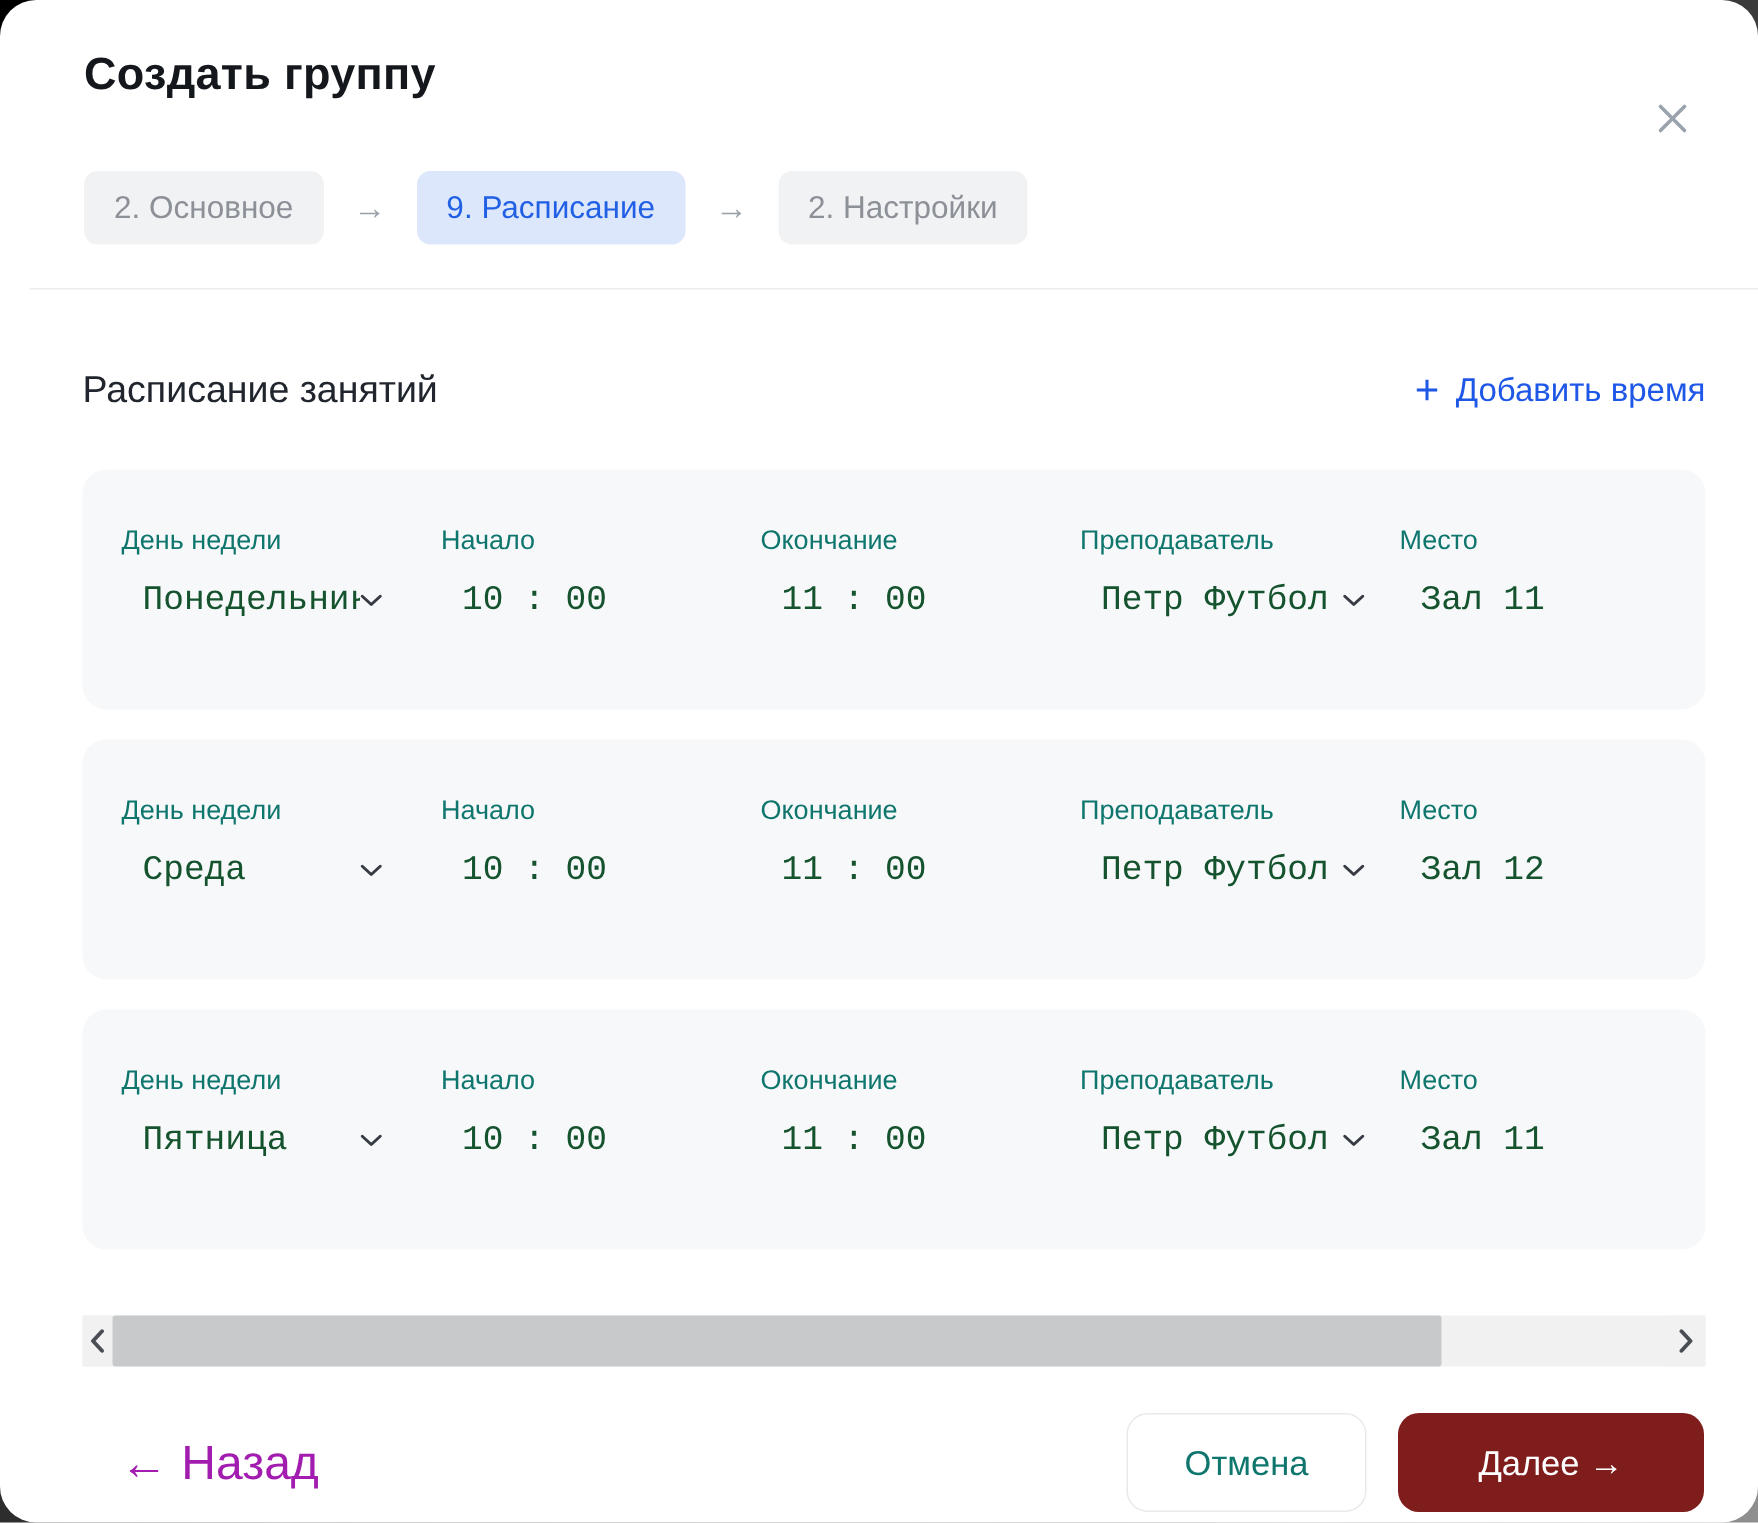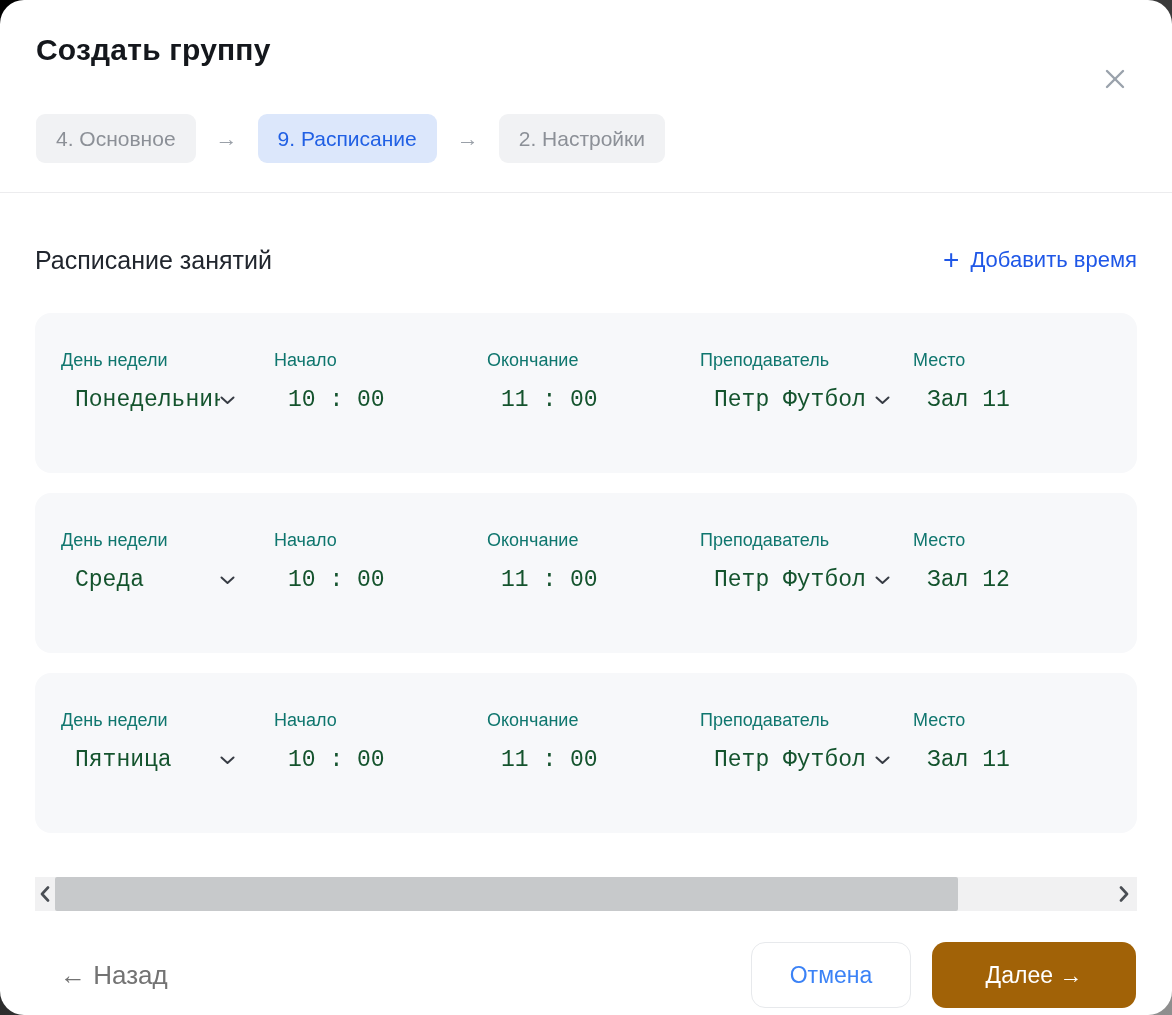--- a/index.html
+++ b/index.html
@@ -6,21 +6,21 @@
   html, body { width: 1172px; height: 1015px; overflow: hidden; }
   body {
     font-family: "Liberation Sans", "DejaVu Sans", sans-serif;
     background: linear-gradient(135deg, #000000 0%, #2b2b2b 45%, #8f8f8f 100%);
   }
   .modal {
     position: absolute; inset: 0;
     background: #ffffff;
     border-radius: 24px;
     overflow: hidden;
-    display: flex; flex-direction: column;
+    display: flex; flex-direction: column; padding-left: 20px;
   }
   
   .modal-header { padding: 32px 36px 29px 36px; border-bottom: 1px solid #ececee; }
   .title-row { display: flex; justify-content: space-between; align-items: flex-start; }
   .modal-title { font-size: 30px; line-height: 36px; font-weight: 700; color: #14171c; letter-spacing: 0.2px; }
   .close-btn { background: none; border: none; cursor: pointer; margin-top: 34px; margin-right: 8px; padding: 0; line-height: 0; }
   .steps { display: flex; align-items: center; gap: 20px; margin-top: 22px; }
   .step-pill {
     background: #f1f2f4; color: #8c9097;
     font-size: 21px; line-height: 25px;
@@ -54,43 +54,43 @@
   .chev { flex-shrink: 0; }
   .time-input, .place-input { cursor: text; }
   
   .h-scrollbar { margin-top: 44px; height: 34px; display: flex; background: #f1f1f2; }
   .scroll-arrow { width: 20px; border: none; background: #f1f1f2; display: flex; align-items: center; justify-content: center; cursor: pointer; padding: 0; }
   .scroll-arrow.right { width: 26px; }
   .scroll-track { flex: 1; position: relative; }
   .scroll-thumb { position: absolute; left: 0; top: 0; bottom: 0; width: 85.5%; background: #c7c9cb; border-radius: 2px; cursor: grab; }
   
   .modal-footer { display: flex; justify-content: space-between; align-items: center; padding: 31px 36px 32px 36px; }
-  .back-btn { background: none; border: none; cursor: pointer; margin-left: 24px; font-size: 26px; color: #737373; font-family: inherit; }
+  .back-btn { background: none; border: none; cursor: pointer; margin-left: 24px; font-size: 32px; color: #a21caf; font-family: inherit; }
   .footer-actions { display: flex; gap: 21px; }
   .btn { height: 66px; border-radius: 14px; font-size: 23px; cursor: pointer; font-family: inherit; }
-  .btn-cancel { min-width: 160px; padding: 0 36px; background: #ffffff; border: 1px solid #e7e9ec; color: #3b82f6; }
-  .btn-next { min-width: 204px; padding: 0 40px; background: #a16207; border: none; color: #ffffff; }
+  .btn-cancel { min-width: 160px; padding: 0 36px; background: #ffffff; border: 1px solid #e7e9ec; color: #0f766e; }
+  .btn-next { min-width: 204px; padding: 0 40px; background: #7f1d1d; border: none; color: #ffffff; }
 </style>
 </head>
 <body>
 
 <div class="modal">
 
   <div class="modal-header">
     <div class="title-row">
       <h1 class="modal-title">Создать группу</h1>
       <button class="close-btn">
         <svg width="26" height="26" viewBox="0 0 26 26">
           <line x1="5" y1="5" x2="21" y2="21" stroke="#9aa2ac" stroke-width="2.4" stroke-linecap="round"></line>
           <line x1="21" y1="5" x2="5" y2="21" stroke="#9aa2ac" stroke-width="2.4" stroke-linecap="round"></line>
         </svg>
       </button>
     </div>
     <div class="steps">
-      <button class="step-pill">4. Основное</button>
+      <button class="step-pill">2. Основное</button>
       <span class="step-sep">→</span>
       <button class="step-pill active">9. Расписание</button>
       <span class="step-sep">→</span>
       <button class="step-pill">2. Настройки</button>
     </div>
   </div>
 
   <div class="modal-body">
     <div class="section-row">
       <h2 class="section-title">Расписание занятий</h2>

